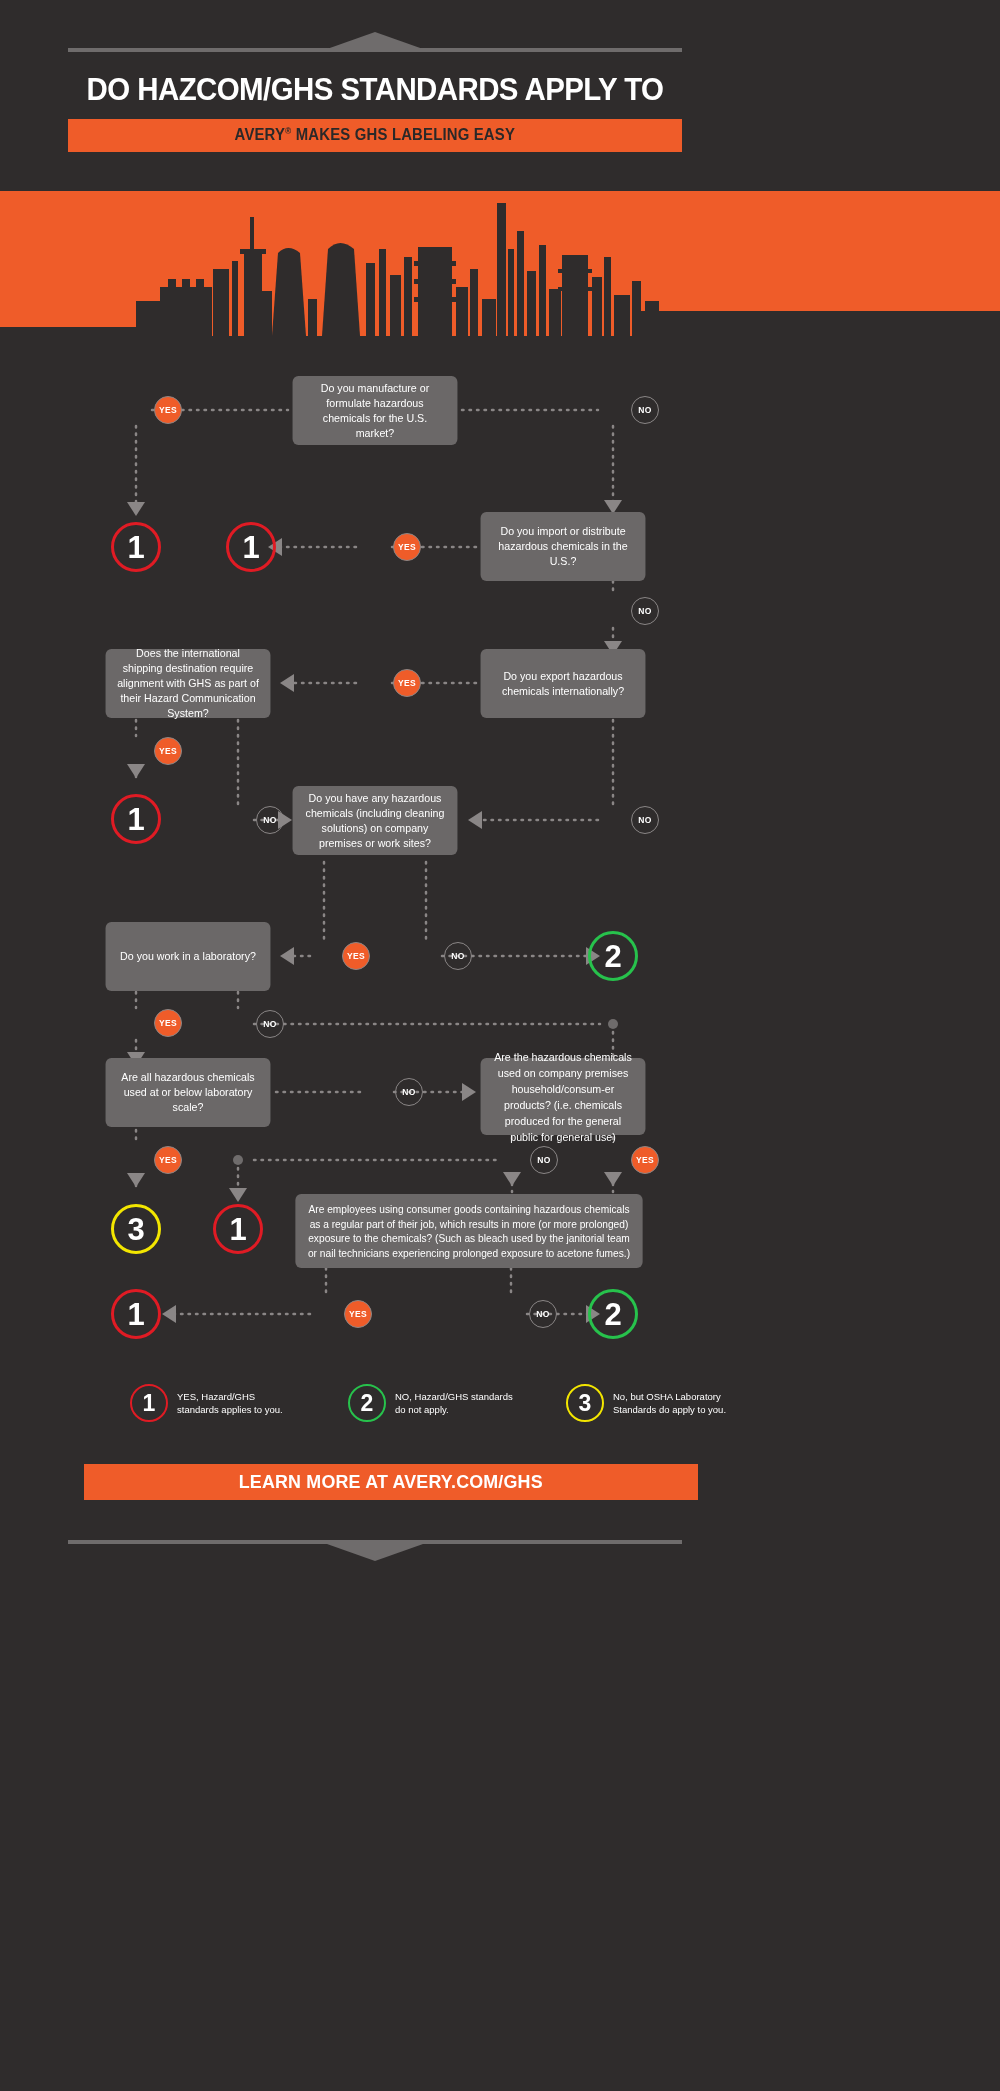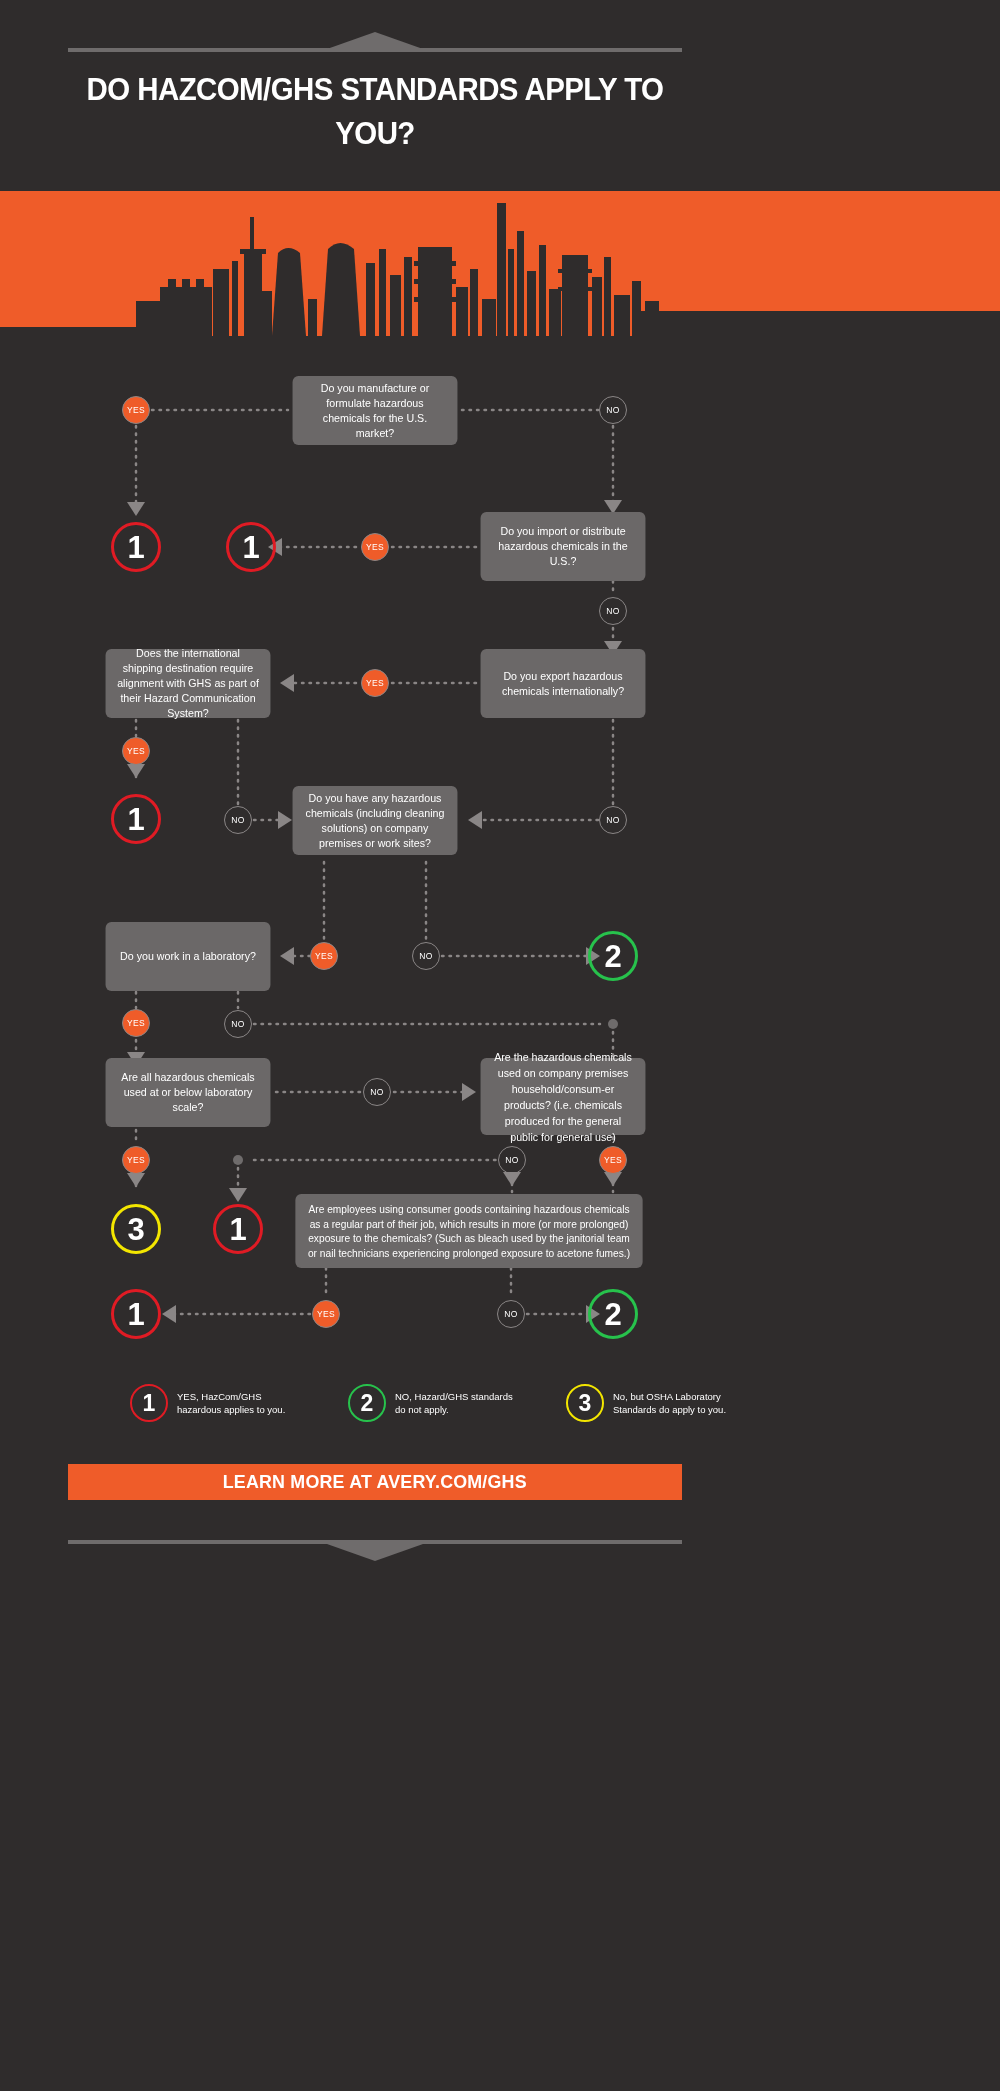--- a/index.html
+++ b/index.html
@@ -45,21 +45,21 @@
     position:absolute; background:#6b6868; border-radius:6px;
     color:#ffffff; display:flex; align-items:center; justify-content:center;
     text-align:center; font-size:11px; line-height:15px; padding:8px 10px;
     transform: scaleX(0.97);
   }
   .qbox.wide{ font-size:11px; line-height:16px; }
 
   .pill{
     position:absolute; width:28px; height:28px; border-radius:50%;
     display:flex; align-items:center; justify-content:center;
-    font-size:8.5px; font-weight:normal; letter-spacing:0.3px;
+    font-size:8.5px; font-weight:bold; letter-spacing:0.3px;margin-left:32px;
   }
   .pill.yes{ background:#ef5c29; color:#ffffff; border:1.5px solid #8a8686; }
   .pill.no{ background:transparent; color:#ffffff; border:1.5px solid #8a8686; }
 
   .result{
     position:absolute; width:50px; height:50px; border-radius:50%;
     display:flex; align-items:center; justify-content:center;
     font-size:31px; font-weight:bold; color:#ffffff; line-height:1;
   }
   .result.r1{ border:3px solid #e01b24; }
@@ -76,40 +76,43 @@
     display:flex; align-items:center; justify-content:center;
     font-size:23px; font-weight:bold; color:#ffffff;
   }
   .lc1{ border:2.5px solid #e01b24; }
   .lc2{ border:2.5px solid #27c24c; }
   .lc3{ border:2.5px solid #f3e600; }
   .legend-text{ font-size:9.5px; line-height:13px; color:#ffffff; width:118px; }
 
   
   .footer-bar{
-    position:absolute; left:68px; top:1464px; width:614px; height:36px;
+    position:absolute; left:84px; top:1464px; width:614px; height:36px;
     background:#ef5c29; display:flex; align-items:center; justify-content:center;
   }
   .footer-bar .txt{ font-size:19px; font-weight:bold; color:#ffffff; letter-spacing:0.2px; transform:scaleX(0.94); }
   .bottom-rule{ position:absolute; left:68px; top:1540px; width:614px; height:4px; background:#6f6c6c; }
   .bottom-rule::after{
     content:""; position:absolute; left:50%; top:4px; transform:translateX(-50%);
     width:0;height:0;border-left:48px solid transparent;border-right:48px solid transparent;
     border-top:17px solid #6f6c6c;
   }
 </style>
 </head>
 <body>
 
 <div id="page">
 
   <div class="top-rule"></div>
 
   <div class="main-title">DO HAZCOM/GHS STANDARDS APPLY TO YOU?</div>
 
+  <div class="subtitle-bar">
+    <span class="txt"><span>AVERY</span><sup>®</sup><span> MAKES GHS LABELING EASY</span></span>
+  </div>
 
   <div class="skyline">
     <svg width="1000" height="145" viewBox="0 0 1000 145">
       <rect x="0" y="0" width="1000" height="145" fill="#ef5c29"></rect>
       <g fill="#2f2c2c">
 
         <rect x="0" y="136" width="136" height="9"></rect>
         <rect x="136" y="110" width="24" height="35"></rect>
         <rect x="160" y="96" width="52" height="49"></rect>
         <rect x="168" y="88" width="8" height="9"></rect>
@@ -373,21 +376,21 @@
     <div class="result r2" style="left:588px; top:1289px;">
       <span>2</span>
     </div>
   </div>
 
   <div class="legend">
     <div class="legend-item" style="left:0px; top:6px;">
       <div class="legend-circle lc1">
         <span>1</span>
       </div>
-      <div class="legend-text">YES, HazCom/GHS hazardous applies to you.</div>
+      <div class="legend-text">YES, Hazard/GHS standards applies to you.</div>
     </div>
     <div class="legend-item" style="left:218px; top:6px;">
       <div class="legend-circle lc2">
         <span>2</span>
       </div>
       <div class="legend-text">NO, Hazard/GHS standards do not apply.</div>
     </div>
     <div class="legend-item" style="left:436px; top:6px;">
       <div class="legend-circle lc3">
         <span>3</span>

